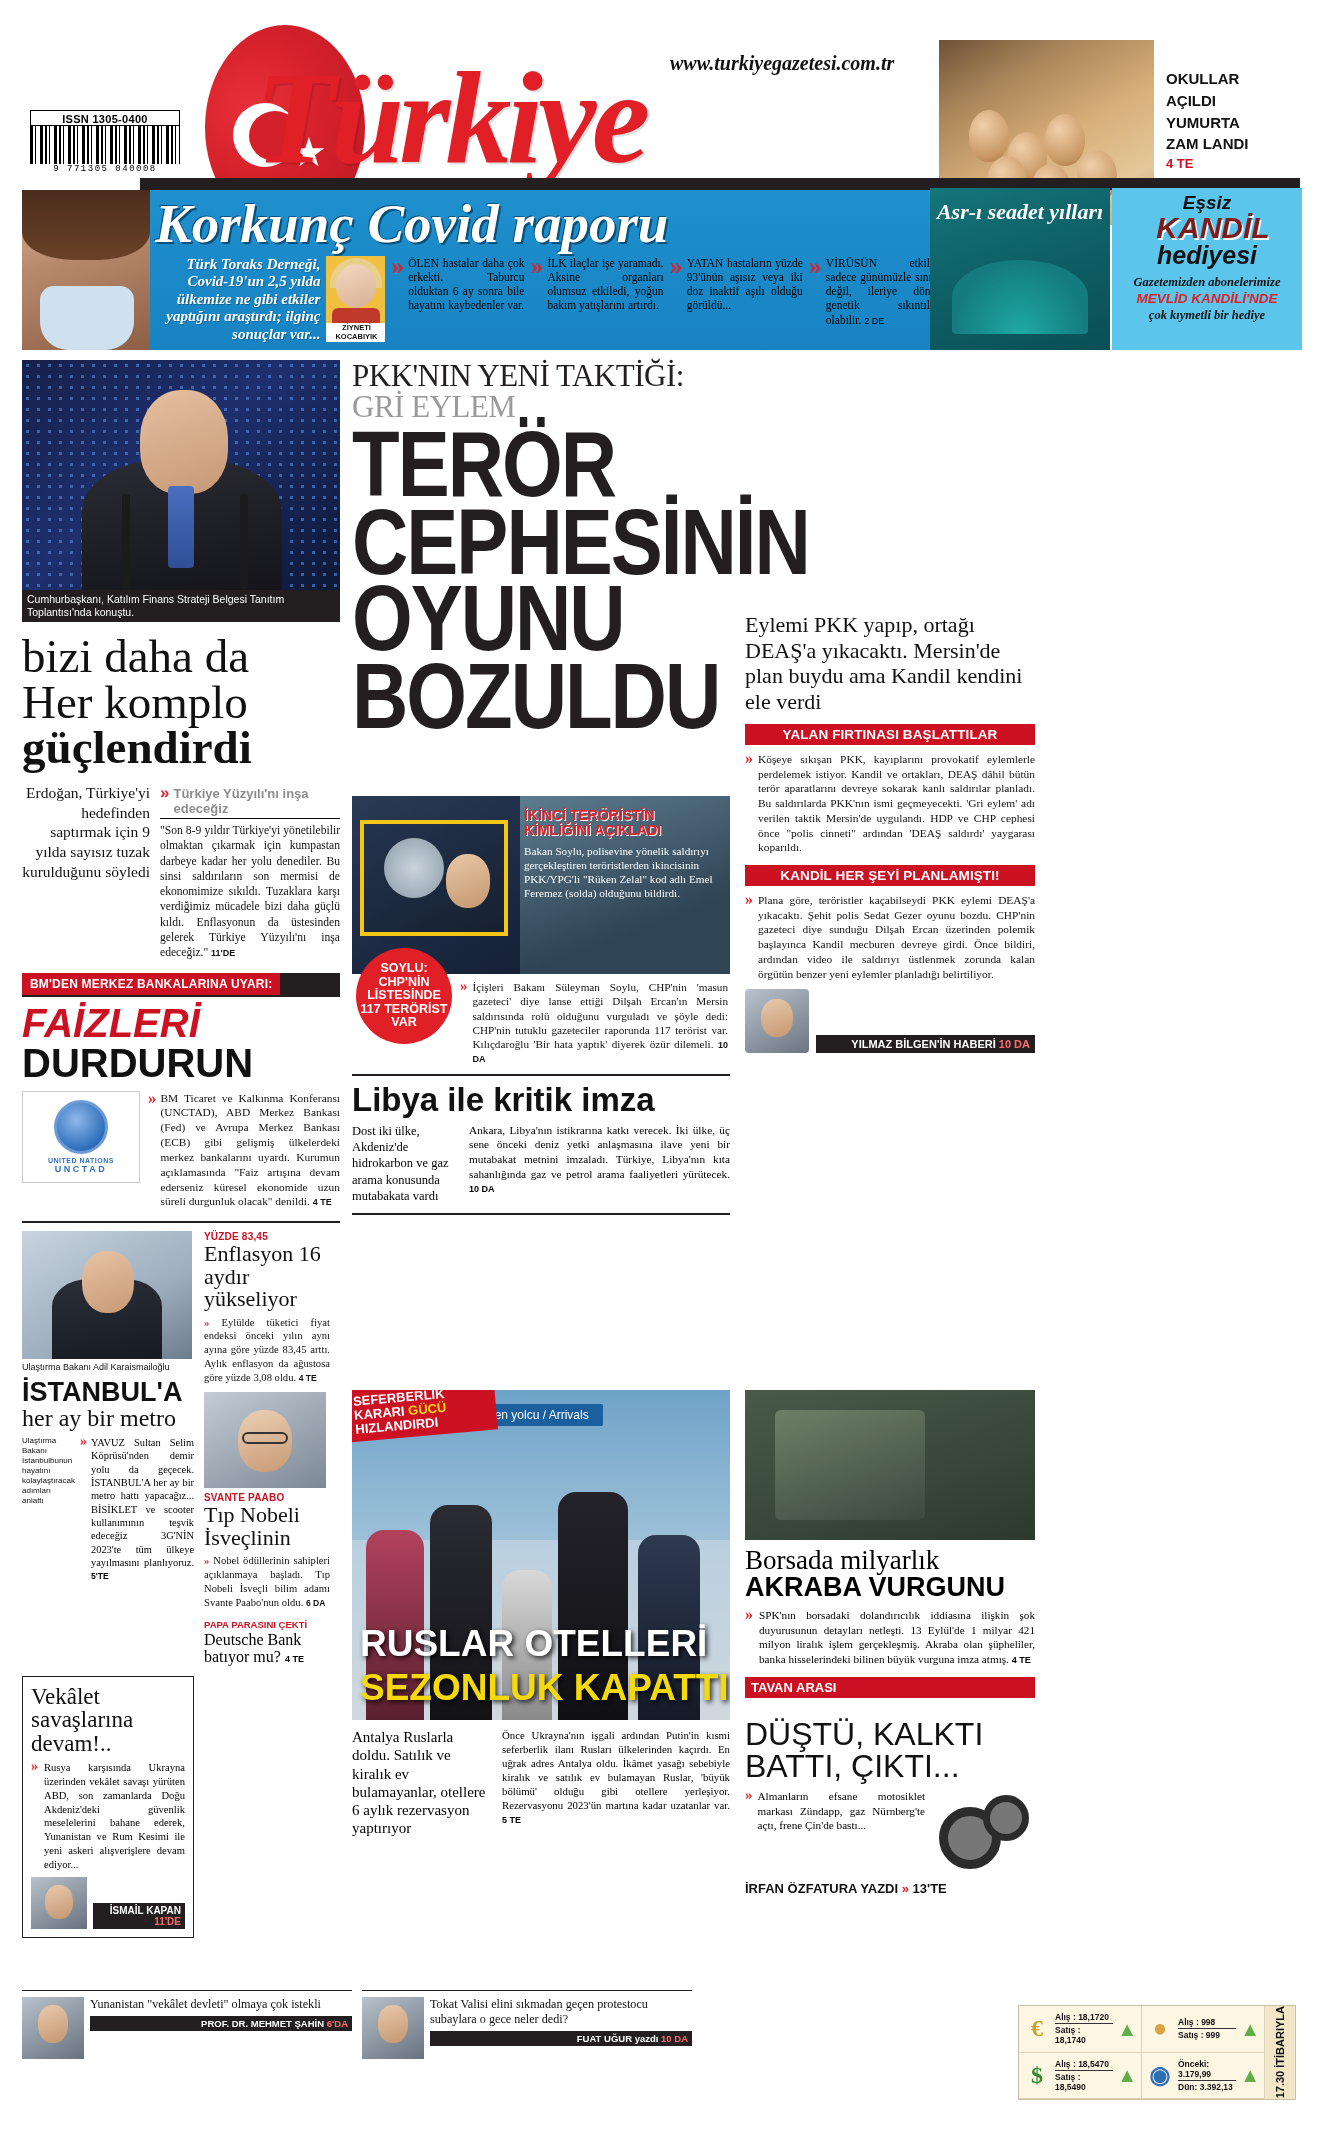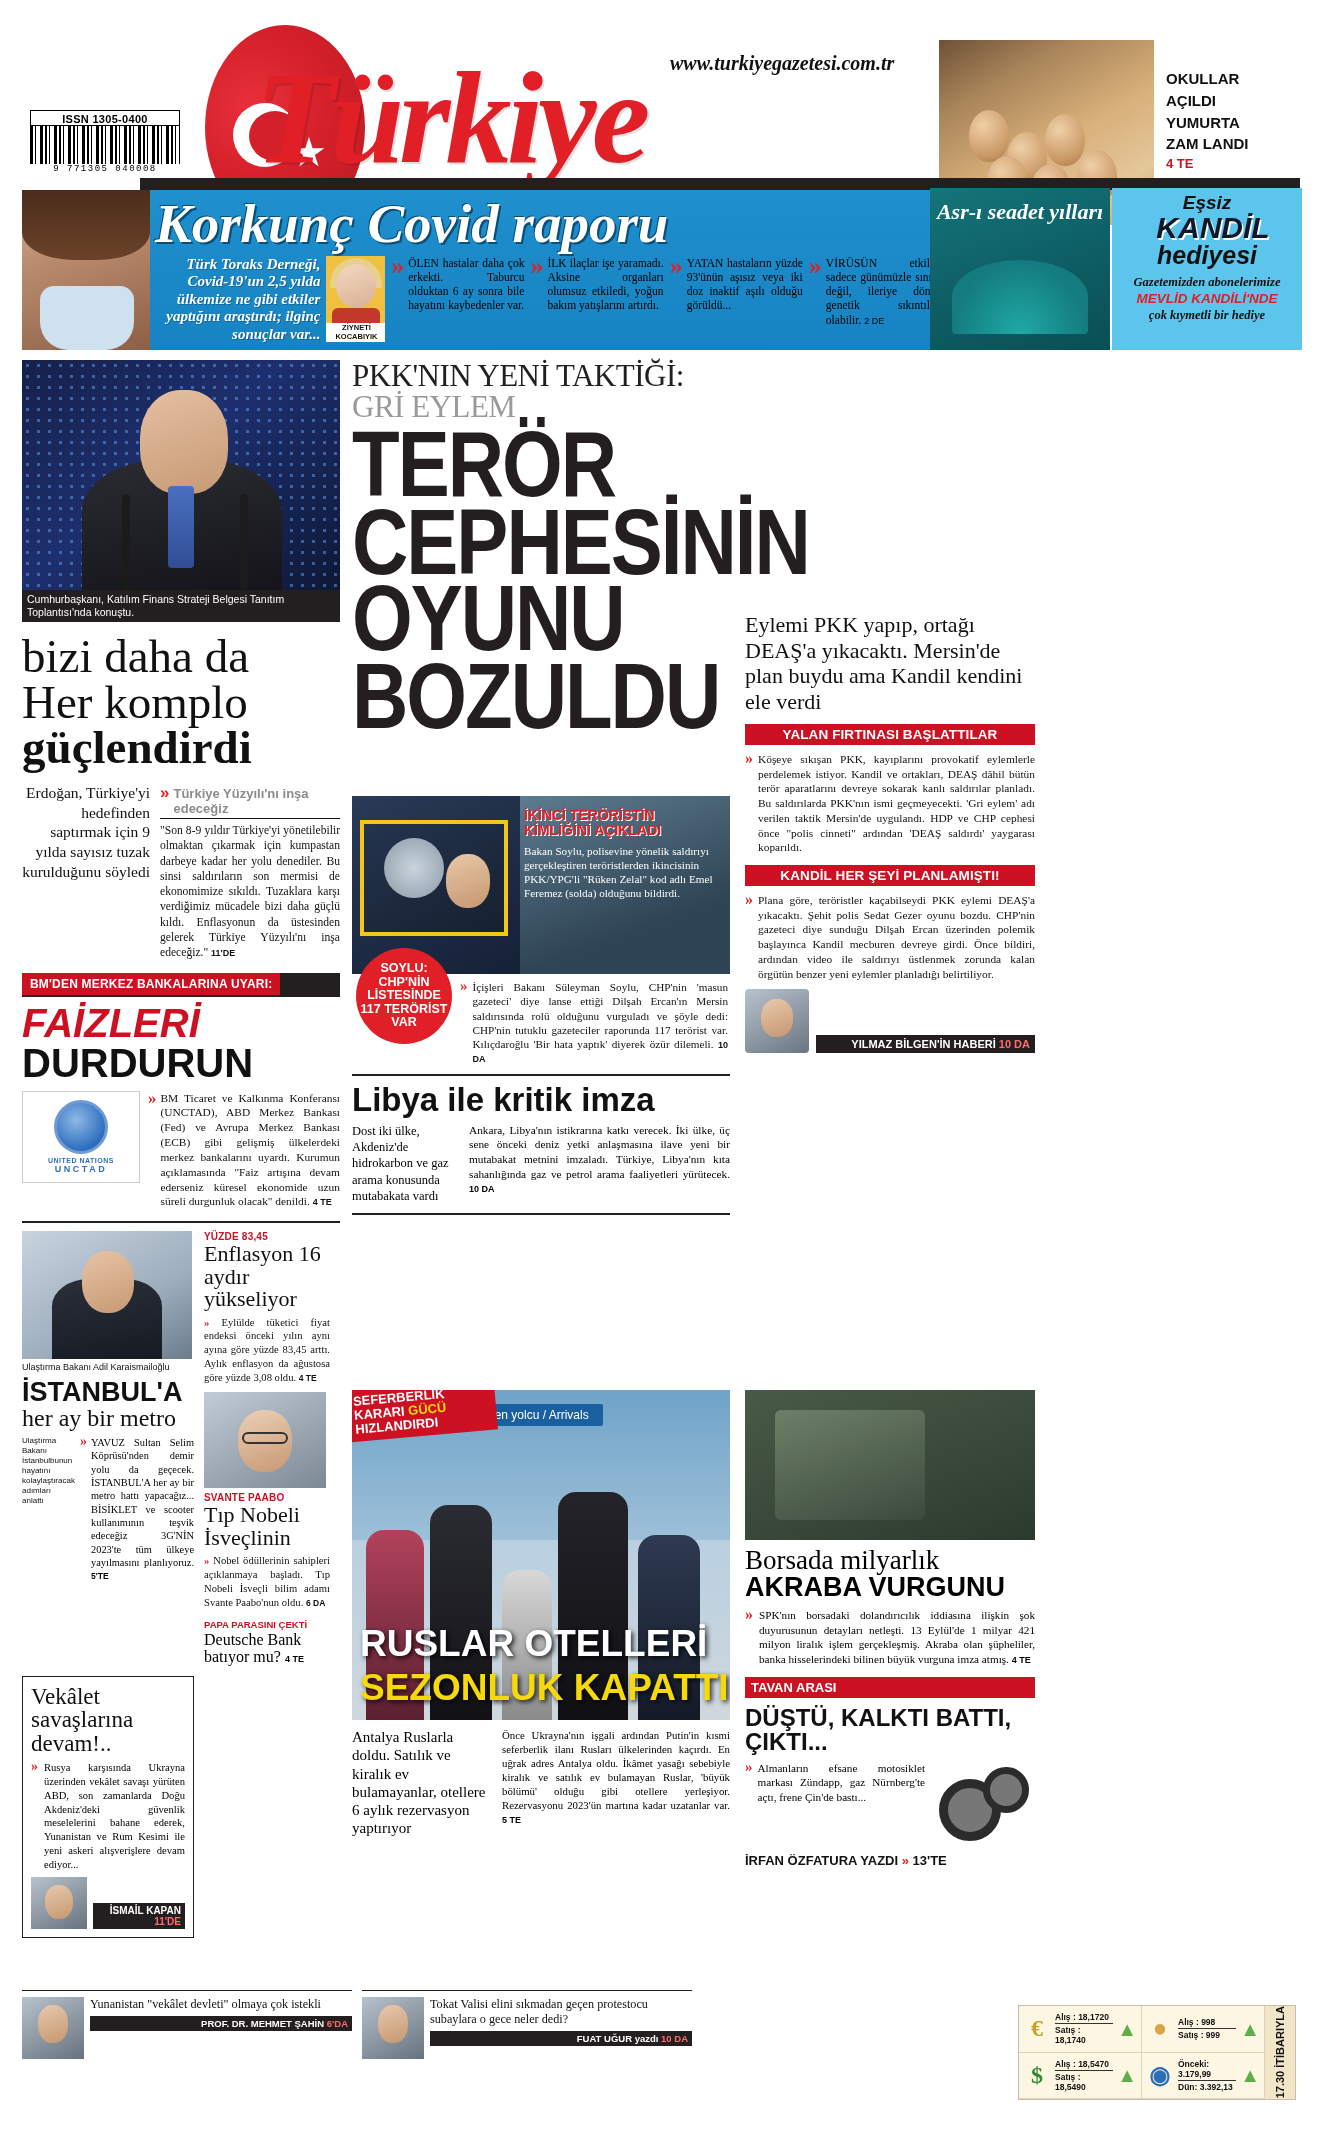--- a/index.html
+++ b/index.html
@@ -124,21 +124,21 @@
     font-weight:700; font-size:22px; text-align:center; padding-top:12px; line-height:1.05;}
   .book-promo .mosque{ position:absolute; left:22px; bottom:16px; width:136px;height:74px;
     background:radial-gradient(ellipse at 50% 100%, #1fa9a5 0%, #147b7f 70%); border-radius:50% 50% 4px 4px;}
   .kandil-promo{
     position:absolute; left:1112px; top:10px; width:190px; height:162px;
     background:#5cc5ec; text-align:center; overflow:hidden;
   }
   .kandil-promo .k1{ font-family:"Liberation Sans",sans-serif; font-weight:700; font-style:italic;
     font-size:19px; color:#111; padding-top:4px;}
   .kandil-promo .k2{ font-family:"Liberation Sans",sans-serif; font-weight:700; font-style:italic;
-    font-size:30px; color:#0f172a; line-height:.95;
+    font-size:30px; color:#7f1d1d; line-height:.95;
     text-shadow:1.5px 1.5px 0 #fff;padding-left:12px;}
   .kandil-promo .k3{ font-family:"Liberation Sans",sans-serif; font-weight:700; font-style:italic;
     font-size:25px; color:#111; line-height:1; }
   .kandil-promo .k4{ font-family:"Liberation Serif",serif; font-weight:700; font-style:italic;
     font-size:12.5px; color:#111; line-height:1.3; padding:6px 6px 0;}
   .kandil-promo .k5{ color:#e01f26; font-family:"Liberation Sans",sans-serif; font-weight:700;
     font-style:italic; font-size:13.5px; }
 
   
   .body-wrap{ position:absolute; left:0; top:360px; width:1319px; }
@@ -334,22 +334,22 @@
   .borsa-photo .sh{position:absolute;left:30px;top:20px;width:150px;height:110px;
     background:linear-gradient(160deg,#6d7f68,#3c4a3d);border-radius:6px;}
   .borsa-hd1{ font-family:"Liberation Serif",serif; font-size:27px; line-height:1.05; margin-top:6px;}
   .borsa-hd2{ font-family:"Liberation Sans",sans-serif; font-weight:700; font-size:27px; line-height:1;}
   .borsa-body{ display:flex; gap:6px; margin-top:7px;}
   .borsa-body .tx{ font-family:"Liberation Serif",serif; font-size:11.2px; line-height:1.3;
     text-align:justify;}
   .borsa-body .pg{font-family:"Liberation Sans",sans-serif;font-weight:700;font-size:9px;}
   .tavan-lbl{ background:#cc1122; color:#fff; font-family:"Liberation Sans",sans-serif;
     font-weight:700; font-size:13px; padding:3px 6px; margin-top:10px;}
-  .tavan-hd{ font-family:"Liberation Sans",sans-serif; font-weight:700; font-size:24px;
-    line-height:1.02; margin-top:8px; color:#111;}
+  .tavan-hd{ font-family:"Liberation Sans",sans-serif; font-weight:400; font-size:32px;
+    line-height:1.02; margin-top:20px; color:#111;}
   .tavan-row{ display:flex; gap:6px; margin-top:6px;}
   .tavan-row .tx{ font-family:"Liberation Serif",serif; font-size:11.2px; line-height:1.3;
     text-align:justify; flex:1;}
   .tavan-moto{ width:104px;height:88px;position:relative;overflow:hidden;}
   .tavan-moto .wheel{position:absolute;border-radius:50%;border:9px solid #2b2b2b;background:#777;}
   .irfan-line{ font-family:"Liberation Sans",sans-serif; font-weight:700; font-size:13px;
     margin-top:4px; color:#111;}
   .irfan-line .qm{color:#e01f26;}
 
   

